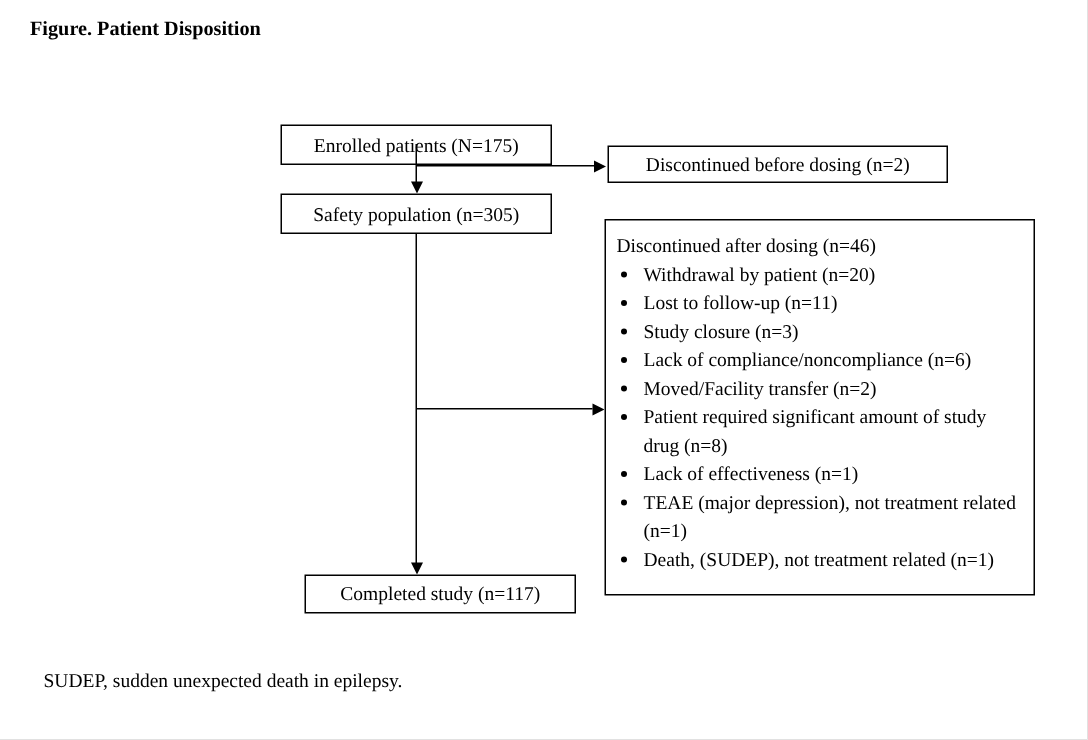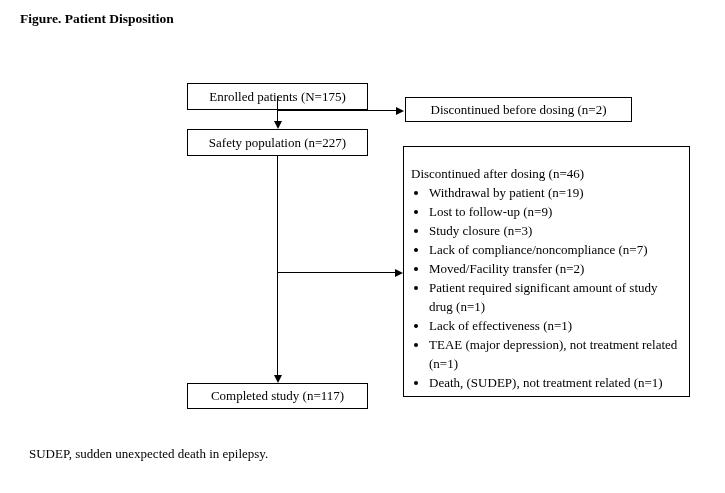--- a/index.html
+++ b/index.html
@@ -14,25 +14,25 @@
     font-weight:bold; font-size:13.5px; white-space:nowrap;
   }
   .box {
     position:absolute; border:1px solid var(--line);
     font-size:13px; text-align:center; white-space:nowrap;
     background:var(--bg);
   }
   .box-enrolled  { left:187px; top:83px;  width:181px; height:27px; line-height:25px; }
   .box-disc-before { left:405px; top:97px; width:227px; height:25px; line-height:23px; }
   .box-safety    { left:187px; top:129px; width:181px; height:27px; line-height:25px; }
-  .box-completed { left:187px; top:383px; width:181px; height:26px; line-height:24px; }
+  .box-completed { left:203px; top:383px; width:181px; height:26px; line-height:24px; }
   .bigbox {
     position:absolute; left:403px; top:146px; width:287px; height:251px;
     border:1px solid var(--line); background:var(--bg);
-    font-size:13px; padding:17px 8px 0 7px; text-align:left;
+    font-size:13px; padding:7px 8px 0 7px; text-align:left;
   }
   .bigbox-header { line-height:19px; }
   .reasons { list-style:disc outside; margin:0; padding-left:18px; }
   .reasons li { line-height:19px; }
   .vline { position:absolute; width:1px; background:var(--line); }
   .hline { position:absolute; height:1px; background:var(--line); }
   .head-down {
     position:absolute; width:0; height:0;
     border-left:4px solid transparent; border-right:4px solid transparent;
     border-top:8px solid var(--line);
@@ -54,37 +54,37 @@
   <div class="box box-enrolled">Enrolled patients (N=175)</div>
 
   <div class="vline" style="left:277px; top:96px; height:26px;"></div>
   <div class="head-down" style="left:274px; top:121px;"></div>
 
   <div class="hline" style="left:278px; top:110px; width:119px;"></div>
   <div class="head-right" style="left:396px; top:107px;"></div>
 
   <div class="box box-disc-before">Discontinued before dosing (n=2)</div>
 
-  <div class="box box-safety">Safety population (n=227)</div>
+  <div class="box box-safety">Safety population (n=305)</div>
 
   <div class="vline" style="left:277px; top:156px; height:220px;"></div>
   <div class="head-down" style="left:274px; top:375px;"></div>
 
   <div class="hline" style="left:278px; top:272px; width:117px;"></div>
   <div class="head-right" style="left:395px; top:269px;"></div>
 
   <div class="bigbox">
     <div class="bigbox-header">Discontinued after dosing (n=46)</div>
     <ul class="reasons">
-      <li>Withdrawal by patient (n=19)</li>
-      <li>Lost to follow-up (n=9)</li>
+      <li>Withdrawal by patient (n=20)</li>
+      <li>Lost to follow-up (n=11)</li>
       <li>Study closure (n=3)</li>
-      <li>Lack of compliance/noncompliance (n=7)</li>
+      <li>Lack of compliance/noncompliance (n=6)</li>
       <li>Moved/Facility transfer (n=2)</li>
-      <li>Patient required significant amount of study drug (n=1)</li>
+      <li>Patient required significant amount of study drug (n=8)</li>
       <li>Lack of effectiveness (n=1)</li>
       <li>TEAE (major depression), not treatment related (n=1)</li>
       <li>Death, (SUDEP), not treatment related (n=1)</li>
     </ul>
   </div>
 
   <div class="box box-completed">Completed study (n=117)</div>
 
   <div class="footnote">SUDEP, sudden unexpected death in epilepsy.</div>
 

